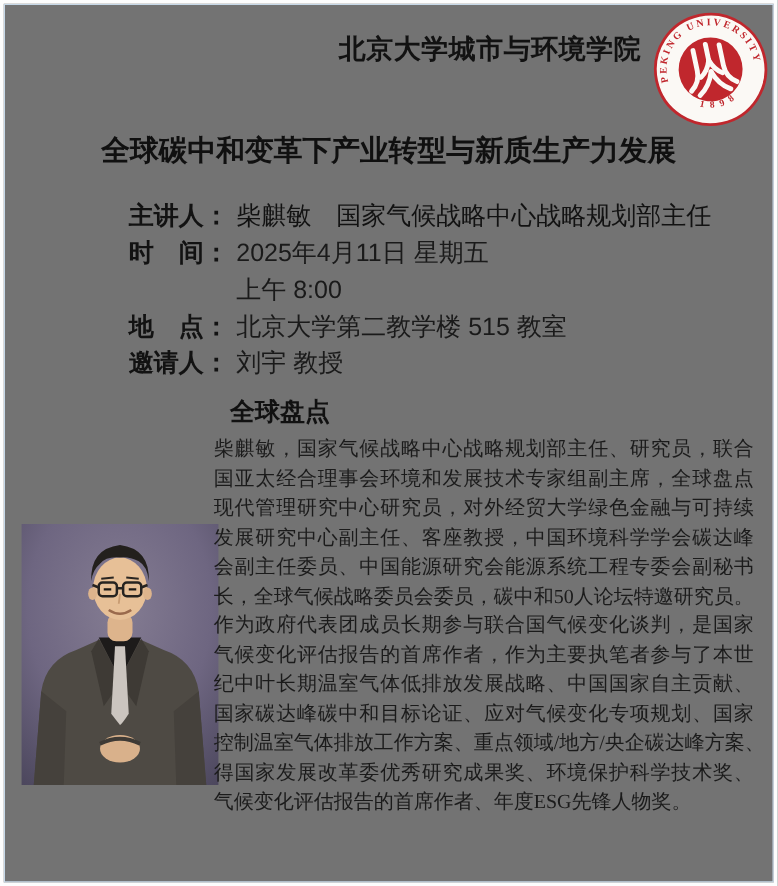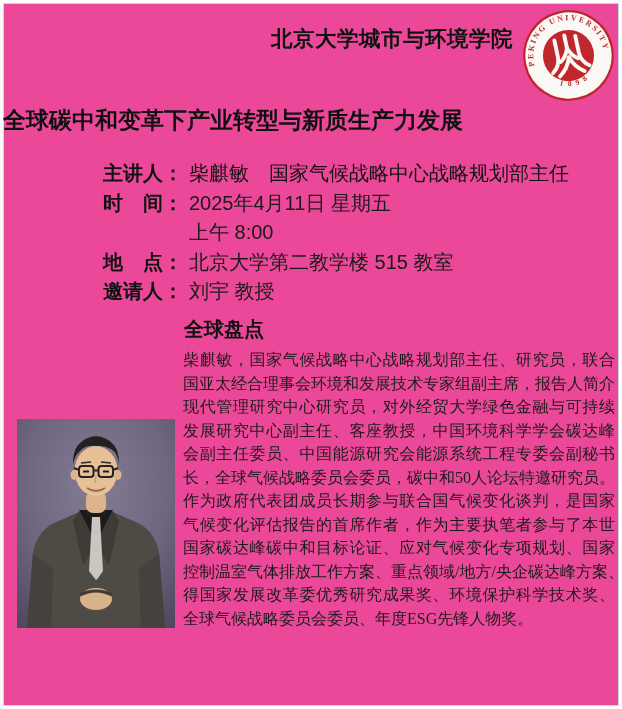--- a/index.html
+++ b/index.html
@@ -1,20 +1,20 @@
 <!DOCTYPE html>
 <html><head>
 <meta charset="utf-8">
 <style>
   html,body{margin:0;padding:0;background:#ffffff;}
   .page{
     position:relative;
     width:622px;height:709px;
     box-sizing:border-box;
-    background:#ec4899;
+    background:#737373;
     border:3px solid #fdfdfd;
     box-shadow:inset 0 0 0 1px #c6d8e8;
     overflow:hidden;
     font-family:"Liberation Sans",sans-serif;
     color:#141414;
   }
   
   .org-cn{
     position:absolute;top:21px;right:106px;
     font-size:21.5px;font-weight:600;letter-spacing:0.5px;
@@ -24,40 +24,40 @@
     position:absolute;top:56px;right:104px;
     font-size:16.5px;font-weight:bold;
     font-family:"Liberation Serif",serif;color:#121212;
   }
   .seal{position:absolute;top:6px;right:4px;width:93px;height:93px;}
   .seal svg{width:100%;height:100%;display:block;}
   .seal-text{font-family:"Liberation Serif",serif;font-weight:bold;}
   
   .title{
     position:absolute;top:102px;left:0;width:100%;
-    text-align:left;font-size:23px;font-weight:bold;
+    text-align:center;font-size:23px;font-weight:bold;
     letter-spacing:0px;color:#101010;
   }
   
   .info{position:absolute;left:100px;top:156px;width:500px;}
   .info-row{height:29.5px;line-height:29.5px;font-size:20px;white-space:nowrap;}
   .ilabel{
     display:inline-block;width:86px;
     font-weight:bold;font-family:"Liberation Sans",sans-serif;color:#121212;
   }
   .ival{font-family:Liberation Sans, sans-serif;color:#1a1a1a;}
   .ival.vbold{font-family:"Liberation Sans",sans-serif;font-weight:normal;color:#121212;}
   
   .bio-heading{
     position:absolute;left:181px;top:313px;
     font-size:20px;font-weight:bold;
     font-family:"Liberation Serif",serif;color:#111;
   }
   .bio-text{
-    position:absolute;left:180px;top:345px;width:432px;
+    position:absolute;left:168px;top:345px;width:432px;
     font-family:"Liberation Serif",serif;
     font-size:16px;color:#1b1b1b;
   }
   .bio-line{
     height:23.5px;line-height:23.5px;
     text-align:justify;text-align-last:justify;
     white-space:nowrap;overflow:visible;
   }
   .bio-line:last-child{text-align-last:left;}
   
@@ -168,26 +168,27 @@
 
       <path d="M66,52.5 L72,52.5 M86,52.5 L92,52.5" stroke="#1c1916" stroke-width="1.8"></path>
 
       <path d="M79,56 L78,64" stroke="#c89b72" stroke-width="1.5" fill="none"></path>
       <path d="M70,69 Q79,75 88,69" stroke="#9a6a4c" stroke-width="2" fill="none"></path>
     </svg>
   </div>
 
   <div class="bio-text">
     <div class="bio-line">柴麒敏，国家气候战略中心战略规划部主任、研究员，联合</div>
-    <div class="bio-line">国亚太经合理事会环境和发展技术专家组副主席，报告人简介</div>
+    <div class="bio-line">国亚太经合理事会环境和发展技术专家组副主席，全球盘点</div>
     <div class="bio-line">现代管理研究中心研究员，对外经贸大学绿色金融与可持续</div>
     <div class="bio-line">发展研究中心副主任、客座教授，中国环境科学学会碳达峰</div>
     <div class="bio-line">会副主任委员、中国能源研究会能源系统工程专委会副秘书</div>
     <div class="bio-line">长，全球气候战略委员会委员，碳中和50人论坛特邀研究员。</div>
     <div class="bio-line">作为政府代表团成员长期参与联合国气候变化谈判，是国家</div>
     <div class="bio-line">气候变化评估报告的首席作者，作为主要执笔者参与了本世</div>
+    <div class="bio-line">纪中叶长期温室气体低排放发展战略、中国国家自主贡献、</div>
     <div class="bio-line">国家碳达峰碳中和目标论证、应对气候变化专项规划、国家</div>
     <div class="bio-line">控制温室气体排放工作方案、重点领域/地方/央企碳达峰方案、</div>
     <div class="bio-line">得国家发展改革委优秀研究成果奖、环境保护科学技术奖、</div>
-    <div class="bio-line">全球气候战略委员会委员、年度ESG先锋人物奖。</div>
+    <div class="bio-line">气候变化评估报告的首席作者、年度ESG先锋人物奖。</div>
   </div>
 
 </div>
 
 </body></html>

